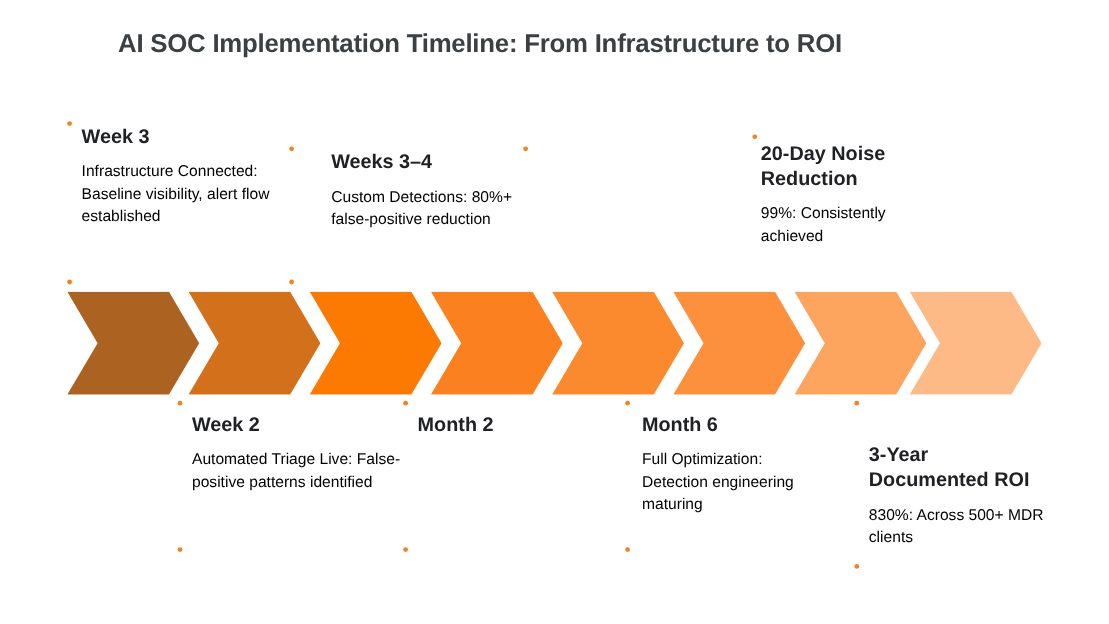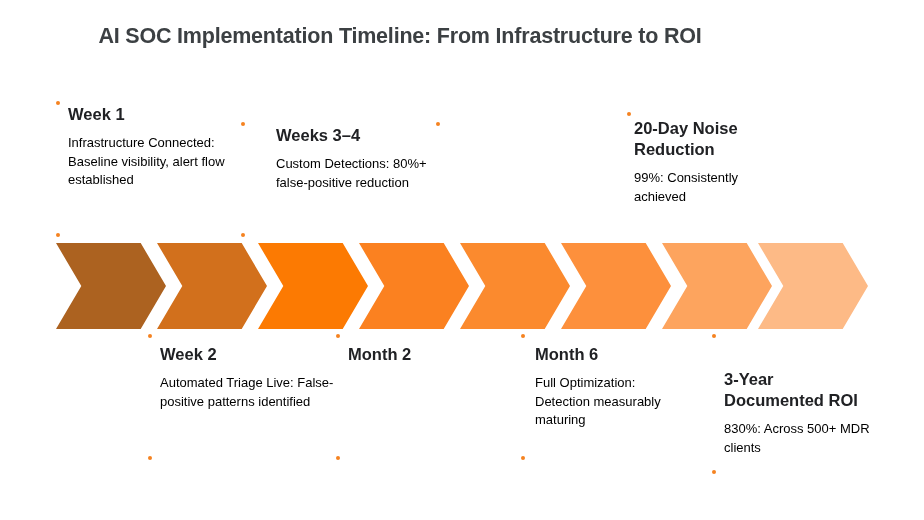--- a/index.html
+++ b/index.html
@@ -103,42 +103,42 @@
   <div class="dot" style="left: 148px; top: 334px; background: rgb(245, 130, 32);"></div>
   <div class="dot" style="left: 148px; top: 456px; background: rgb(245, 130, 32);"></div>
   <div class="dot" style="left: 336px; top: 334px; background: rgb(245, 130, 32);"></div>
   <div class="dot" style="left: 336px; top: 456px; background: rgb(245, 130, 32);"></div>
   <div class="dot" style="left: 521px; top: 334px; background: rgb(245, 130, 32);"></div>
   <div class="dot" style="left: 521px; top: 456px; background: rgb(245, 130, 32);"></div>
   <div class="dot" style="left: 712px; top: 334px; background: rgb(245, 130, 32);"></div>
   <div class="dot" style="left: 712px; top: 470px; background: rgb(245, 130, 32);"></div>
 
   <div class="stage" style="left:68px; top:104px;">
-    <p class="head">Week 1</p>
+    <p class="head">Week 3</p>
     <p class="body">Infrastructure Connected: Baseline visibility, alert flow established</p>
   </div>
 
   <div class="stage" style="left:160px; top:344px;">
     <p class="head">Week 2</p>
     <p class="body">Automated Triage Live: False-positive patterns identified</p>
   </div>
 
   <div class="stage" style="left:276px; top:125px;">
     <p class="head">Weeks 3–4</p>
     <p class="body">Custom Detections: 80%+ false-positive reduction</p>
   </div>
 
   <div class="stage" style="left:348px; top:344px;">
     <p class="head">Month 2</p>
   </div>
 
 
   <div class="stage" style="left:535px; top:344px; width:150px;">
     <p class="head">Month 6</p>
-    <p class="body">Full Optimization: Detection measurably maturing</p>
+    <p class="body">Full Optimization: Detection engineering maturing</p>
   </div>
 
   <div class="stage" style="left:634px; top:118px; width:150px;">
     <p class="head">20-Day Noise Reduction</p>
     <p class="body">99%: Consistently achieved</p>
   </div>
 
   <div class="stage" style="left:724px; top:344px; width:150px;margin-top:25px;">
     <p class="head">3-Year Documented ROI</p>
     <p class="body">830%: Across 500+ MDR clients</p>

